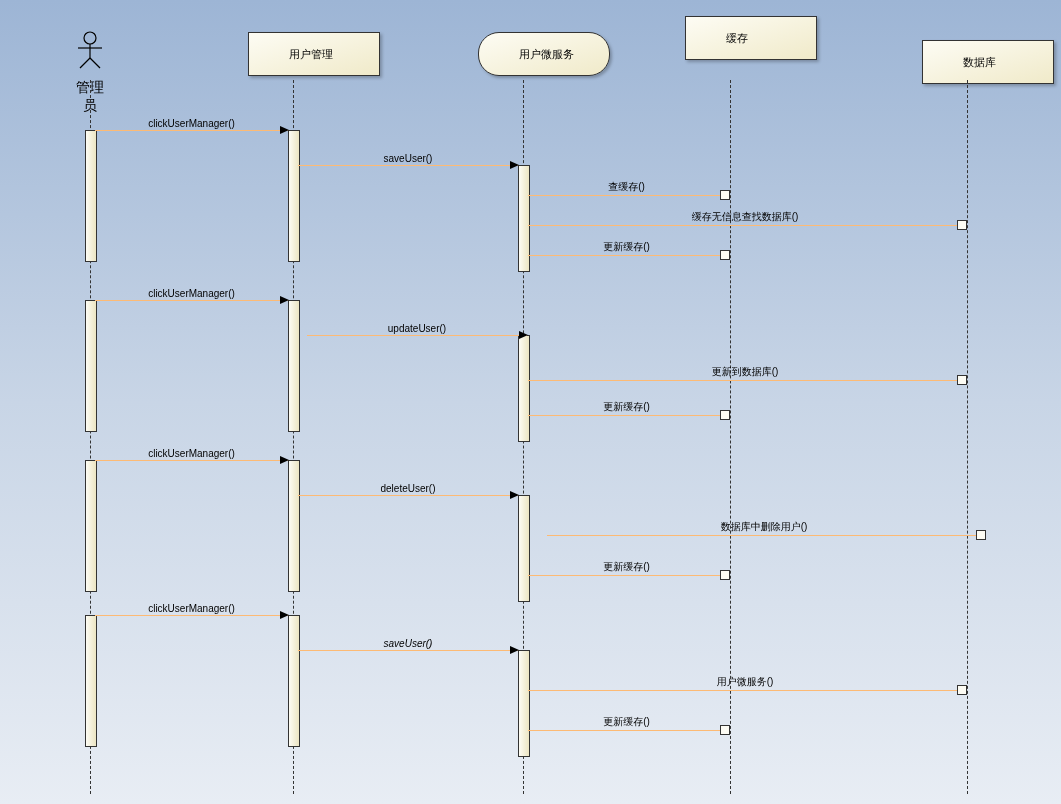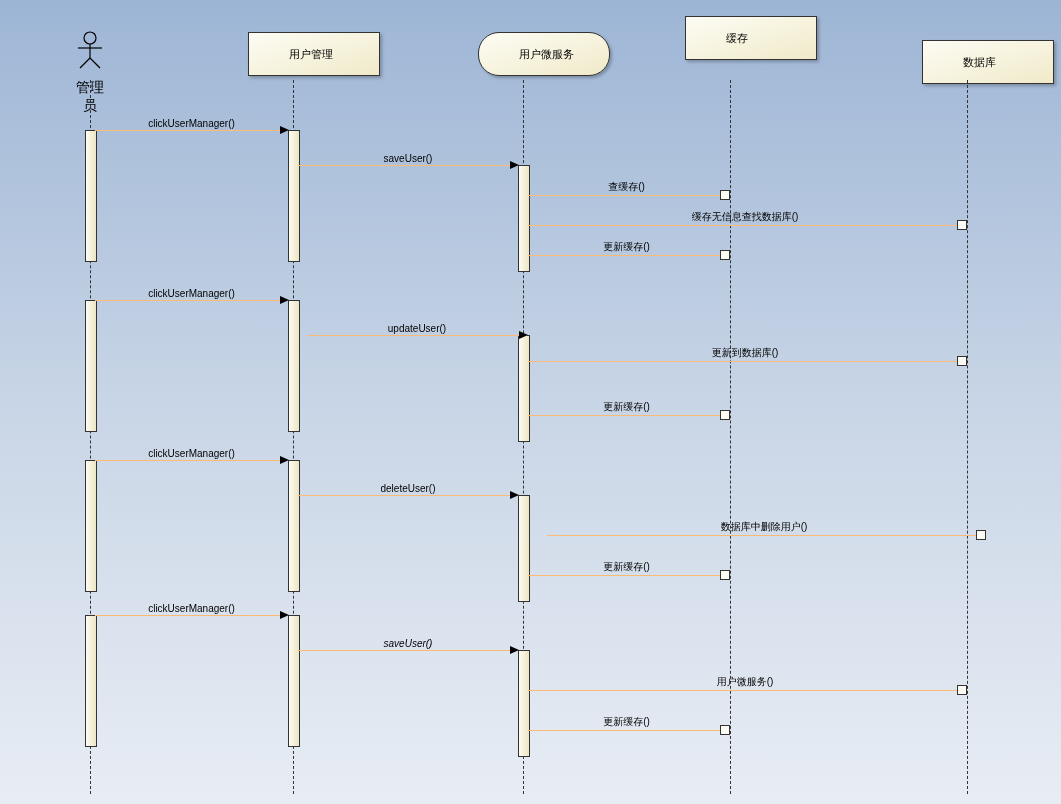--- a/index.html
+++ b/index.html
@@ -121,21 +121,21 @@
     <div class="activation" style="left:288px;top:300px;height:130px;"></div>
     <div class="msg" style="left:95px;top:300px;width:193px;">
       <div class="msg-label">clickUserManager()</div>
       <div class="arrow"></div>
     </div>
     <div class="activation" style="left:518px;top:335px;height:105px;"></div>
     <div class="msg" style="left:307px;top:335px;width:220px;">
       <div class="msg-label">updateUser()</div>
       <div class="arrow"></div>
     </div>
-    <div class="msg" style="left:528px;top:361px;width:434px;">
+    <div class="msg" style="left:528px;top:380px;width:434px;">
       <div class="msg-label">更新到数据库()</div>
       <div class="endbox"></div>
     </div>
     <div class="msg" style="left:528px;top:415px;width:197px;">
       <div class="msg-label">更新缓存()</div>
       <div class="endbox"></div>
     </div>
     <div class="activation" style="left:85px;top:460px;height:130px;"></div>
     <div class="activation" style="left:288px;top:460px;height:130px;"></div>
     <div class="msg" style="left:95px;top:460px;width:193px;">

